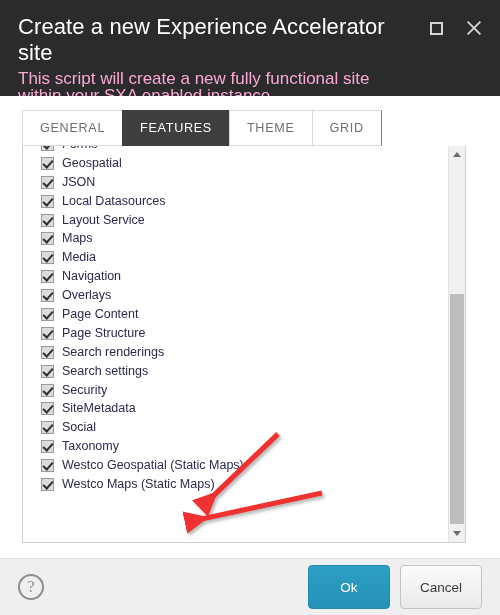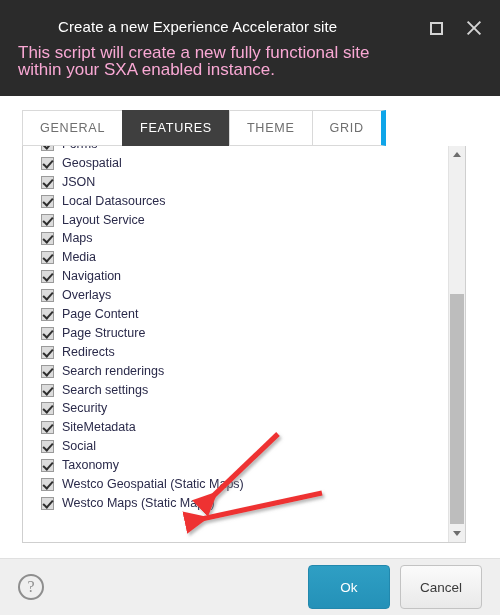--- a/index.html
+++ b/index.html
@@ -24,27 +24,26 @@
   
   .titlebar {
     background: #2b2b2b;
     color: #ffffff;
     padding: 14px 18px 16px 18px;
     height: 96px;
     position: relative;
     flex: none;
   }
   .titlebar-title {
-    font-size: 15px;
+    font-size: 22px;
     font-weight: normal;
     letter-spacing: 0.1px;
     line-height: 26px;
     color: #ffffff;
     padding-right: 80px;
-    margin-left: 40px;
   }
   .titlebar-sub {
     font-size: 17px;
     line-height: 17px;
     color: #f9a8d4;
     margin-top: 4px;
     padding-right: 70px;
   }
   .win-buttons {
     position: absolute;
@@ -109,21 +108,21 @@
     font-size: 12.6px;
     letter-spacing: 0.7px;
     color: #6f6f6f;
     background: #ffffff;
     border: 1px solid #d9d9d9;
     border-right: none;
     cursor: pointer;
     white-space: nowrap;
     text-align: center;
   }
-  .tab:last-child { border-right: 5px solid #0ea5e9; }
+  .tab:last-child { border-right: 1px solid #0ea5e9; }
   .tab.active {
     background: #3f3f3f;
     color: #ffffff;
     border-color: #3f3f3f;
     margin-top: 45px;
   }
 
   
   .list-panel {
     position: relative;
@@ -339,24 +338,20 @@
               <span class="cb checked"></span>
               <span class="item-label">Overlays</span>
             </div>
             <div class="list-item">
               <span class="cb checked"></span>
               <span class="item-label">Page Content</span>
             </div>
             <div class="list-item">
               <span class="cb checked"></span>
               <span class="item-label">Page Structure</span>
-            </div>
-            <div class="list-item">
-              <span class="cb checked"></span>
-              <span class="item-label">Redirects</span>
             </div>
             <div class="list-item">
               <span class="cb checked"></span>
               <span class="item-label">Search renderings</span>
             </div>
             <div class="list-item">
               <span class="cb checked"></span>
               <span class="item-label">Search settings</span>
             </div>
             <div class="list-item">

